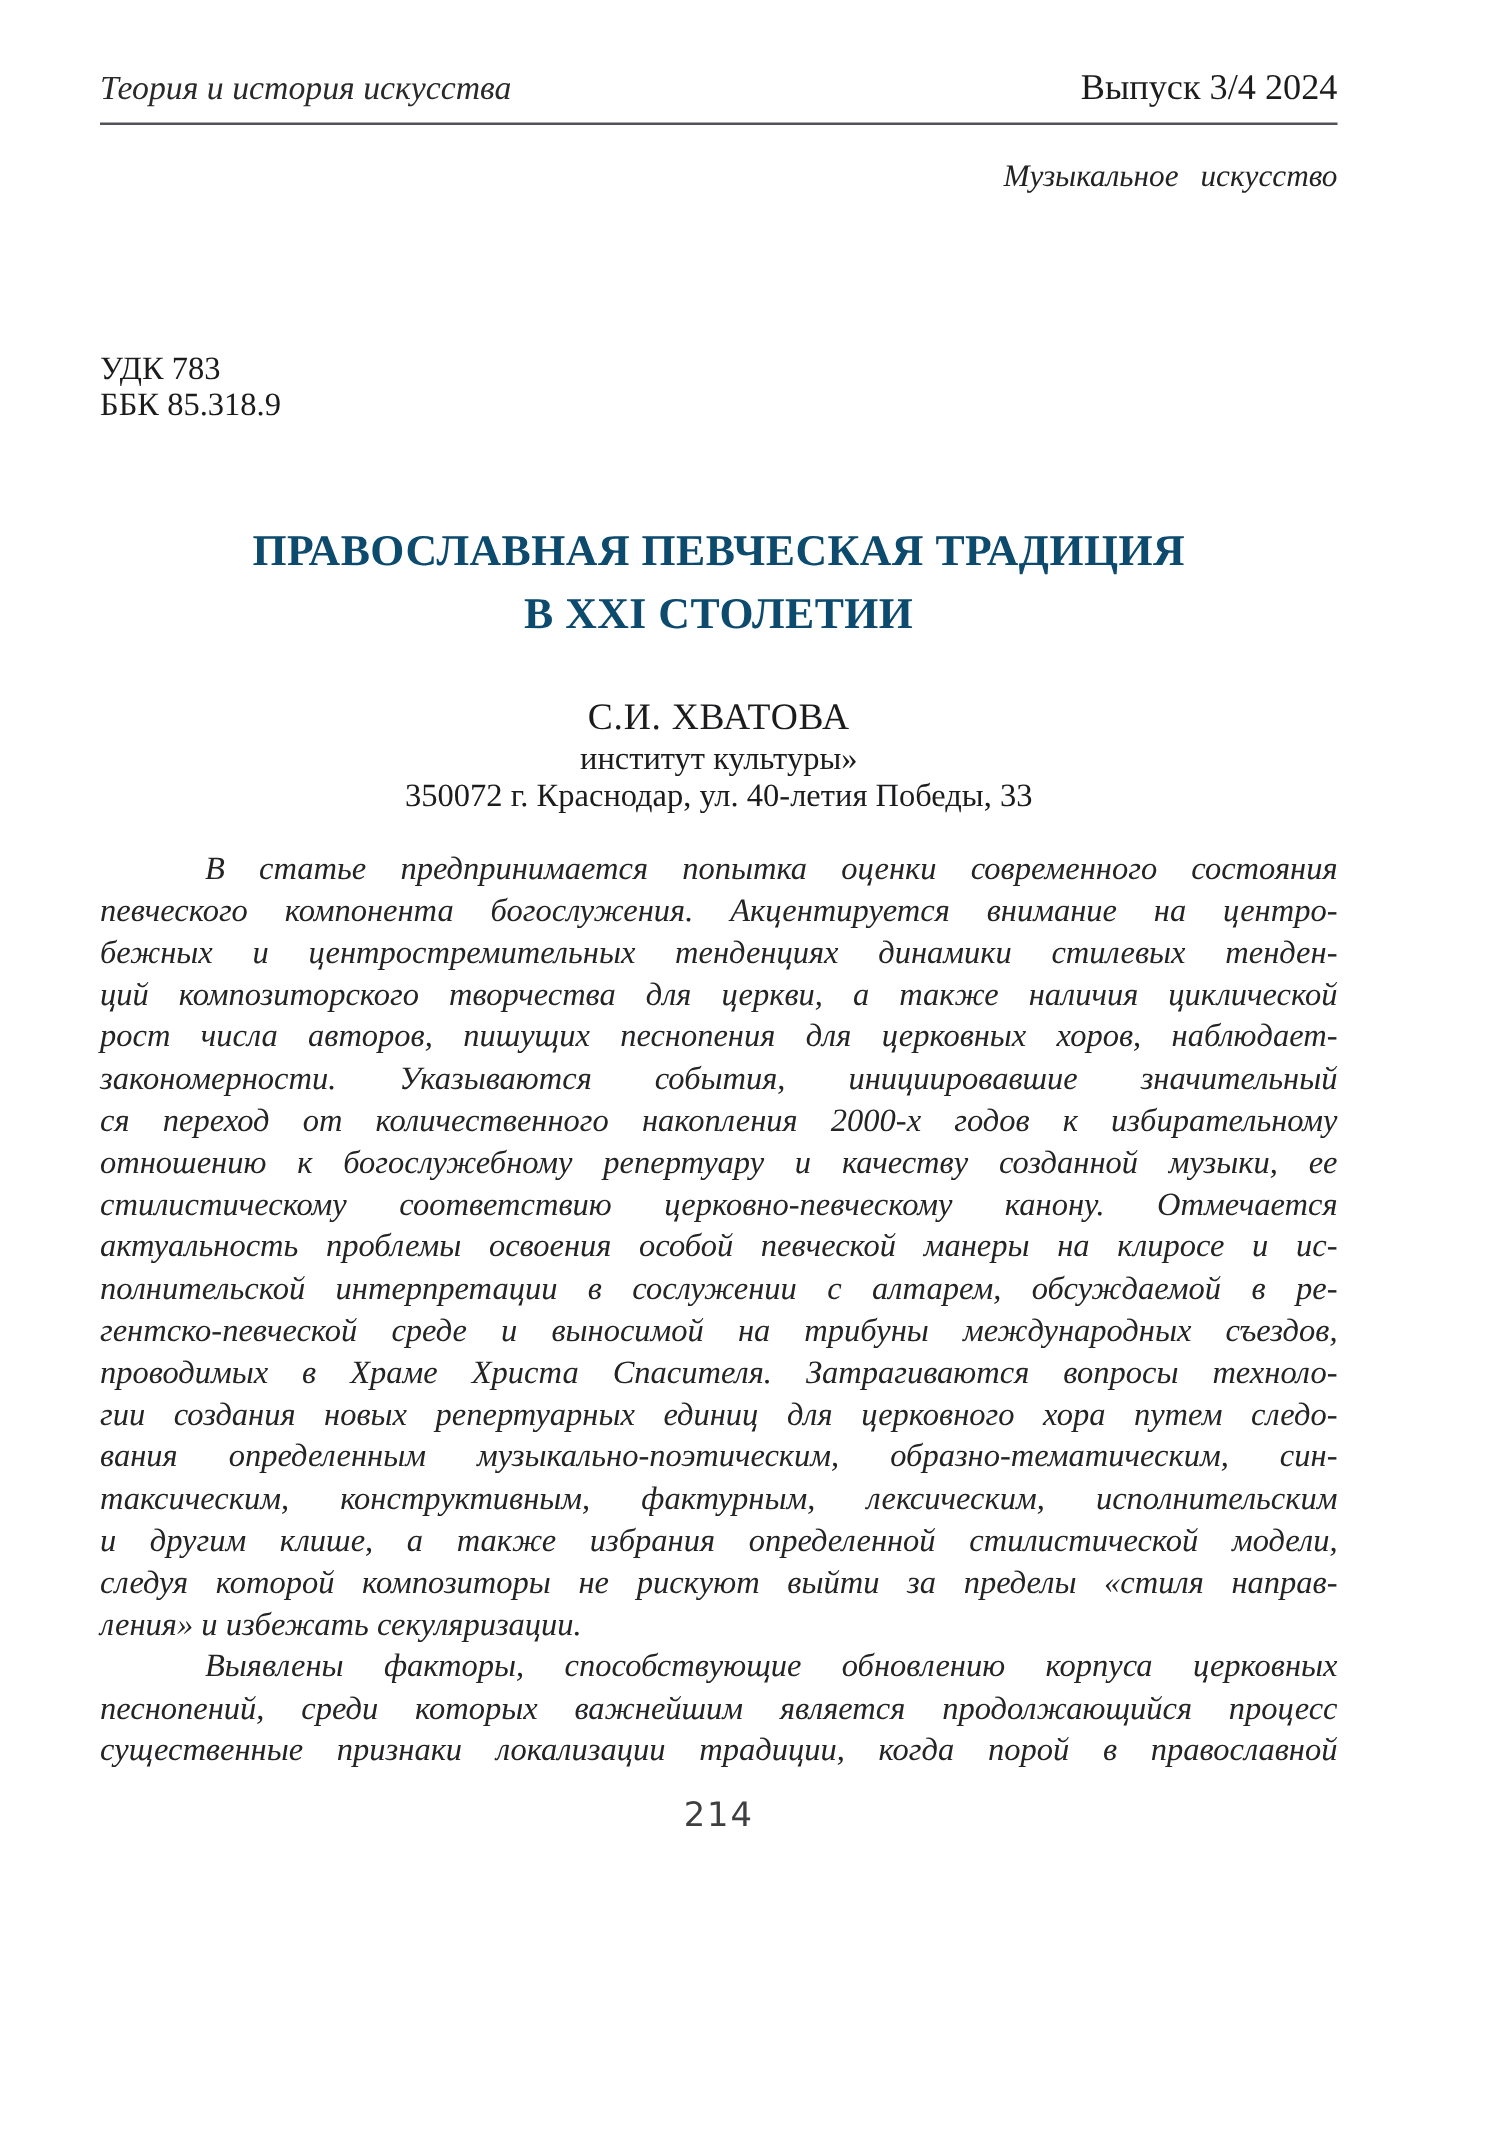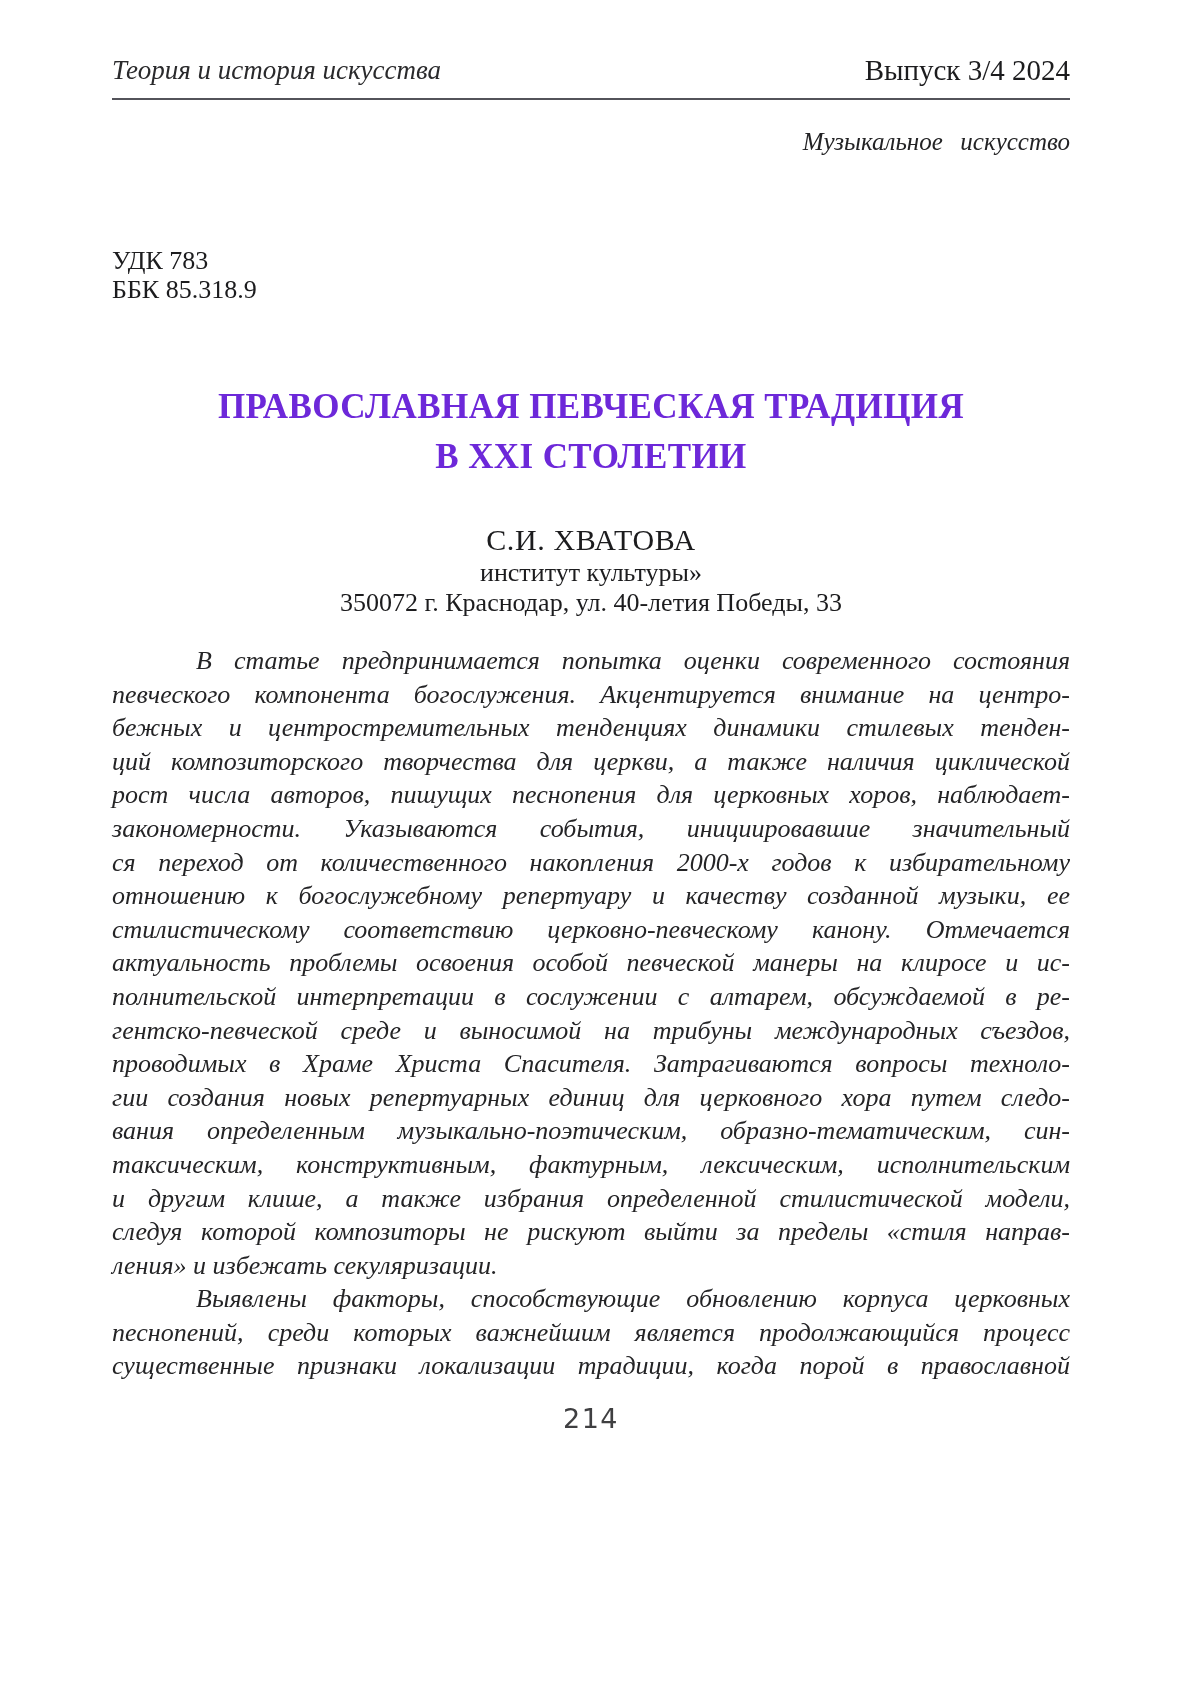--- a/index.html
+++ b/index.html
@@ -8,21 +8,21 @@
     height: 1703px;
     background: #ffffff;
     color: #1d1d1f;
     font-family: "Liberation Serif", "DejaVu Serif", serif;
     overflow: hidden;
   }
   .page {
     box-sizing: border-box;
     width: 1200px;
     height: 1450px;
-    padding: 54px 130px 0 112px;
+    padding: 54px 130px 0 80px;
   }
   
   .running-header {
     display: flex;
     justify-content: space-between;
     align-items: flex-end;
     border-bottom: 2px solid #53535a;
     padding-bottom: 12px;
     line-height: 32px;
   }
@@ -33,34 +33,34 @@
     margin-top: 22px;
     text-align: right;
     font-style: italic;
     font-size: 25px;
     line-height: 40px;
     word-spacing: 0.45em;
     color: #232325;
   }
 
   .codes {
-    margin-top: 84px;
+    margin-top: 118px;
     font-size: 26px;
     line-height: 29px;
     color: #1c1c1e;
   }
 
   .title {
     margin: 78px 0 0 0;
     text-align: center;
     font-size: 35px;
     line-height: 50px;
     font-weight: bold;
     letter-spacing: 0.4px;
-    color: #6d28d9;
+    color: #0c4a6e;
   }
 
   .author {
     margin-top: 40px;
     text-align: center;
     font-size: 30px;
     line-height: 36px;
     letter-spacing: 0.6px;
     color: #1c1c1e;
   }

